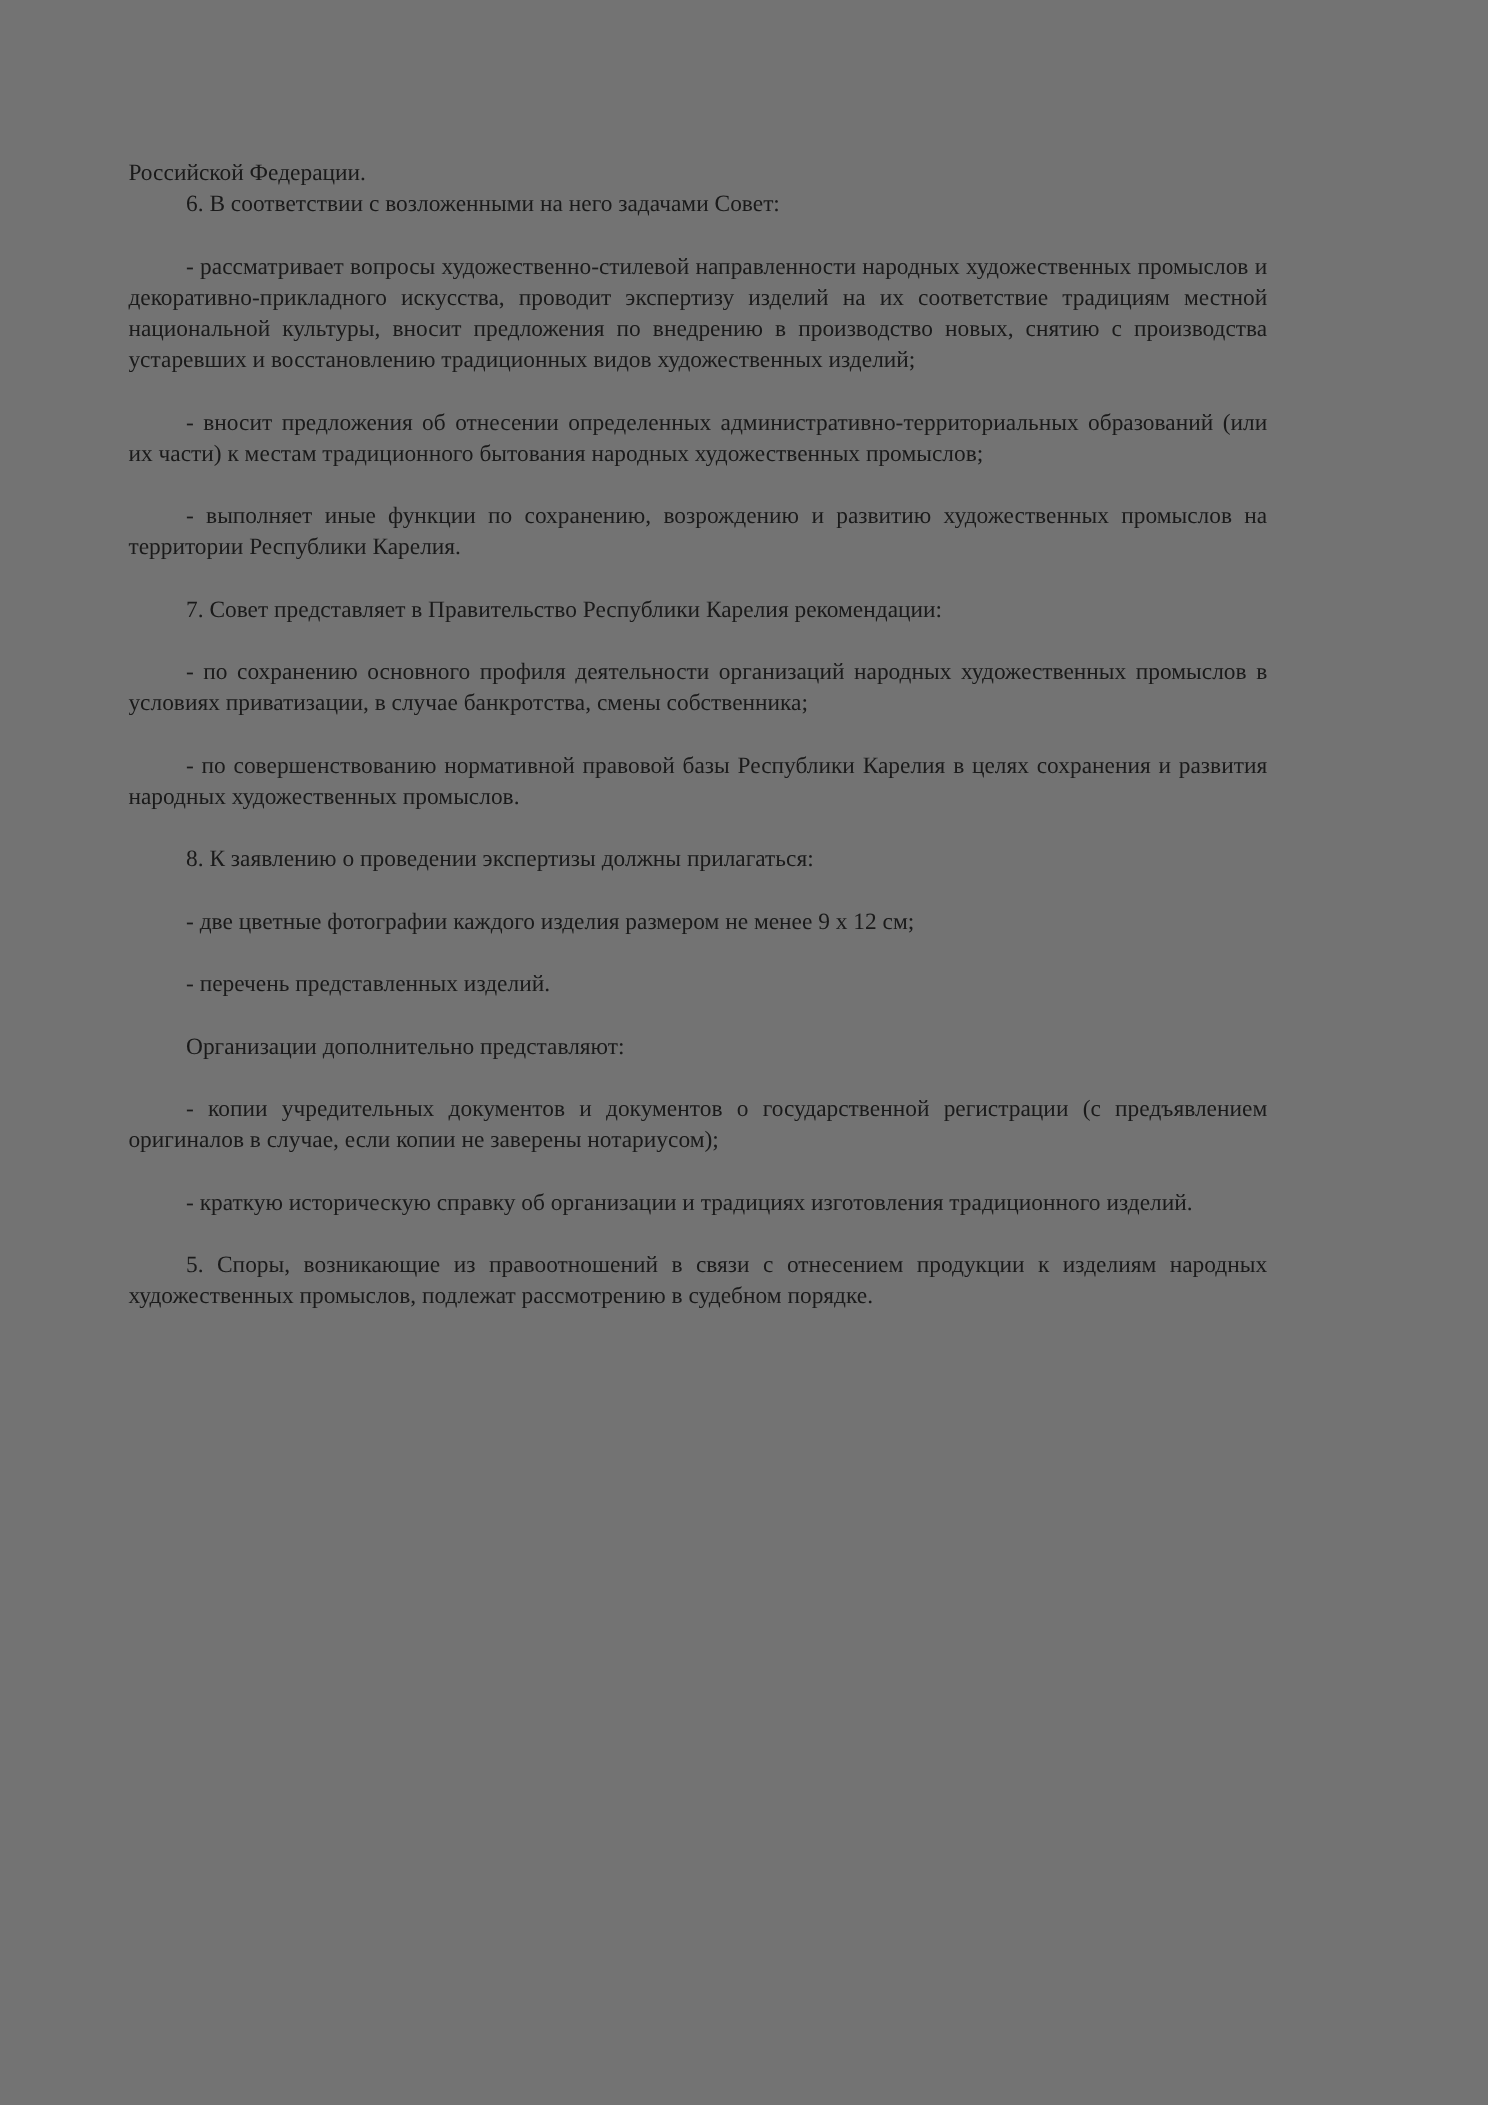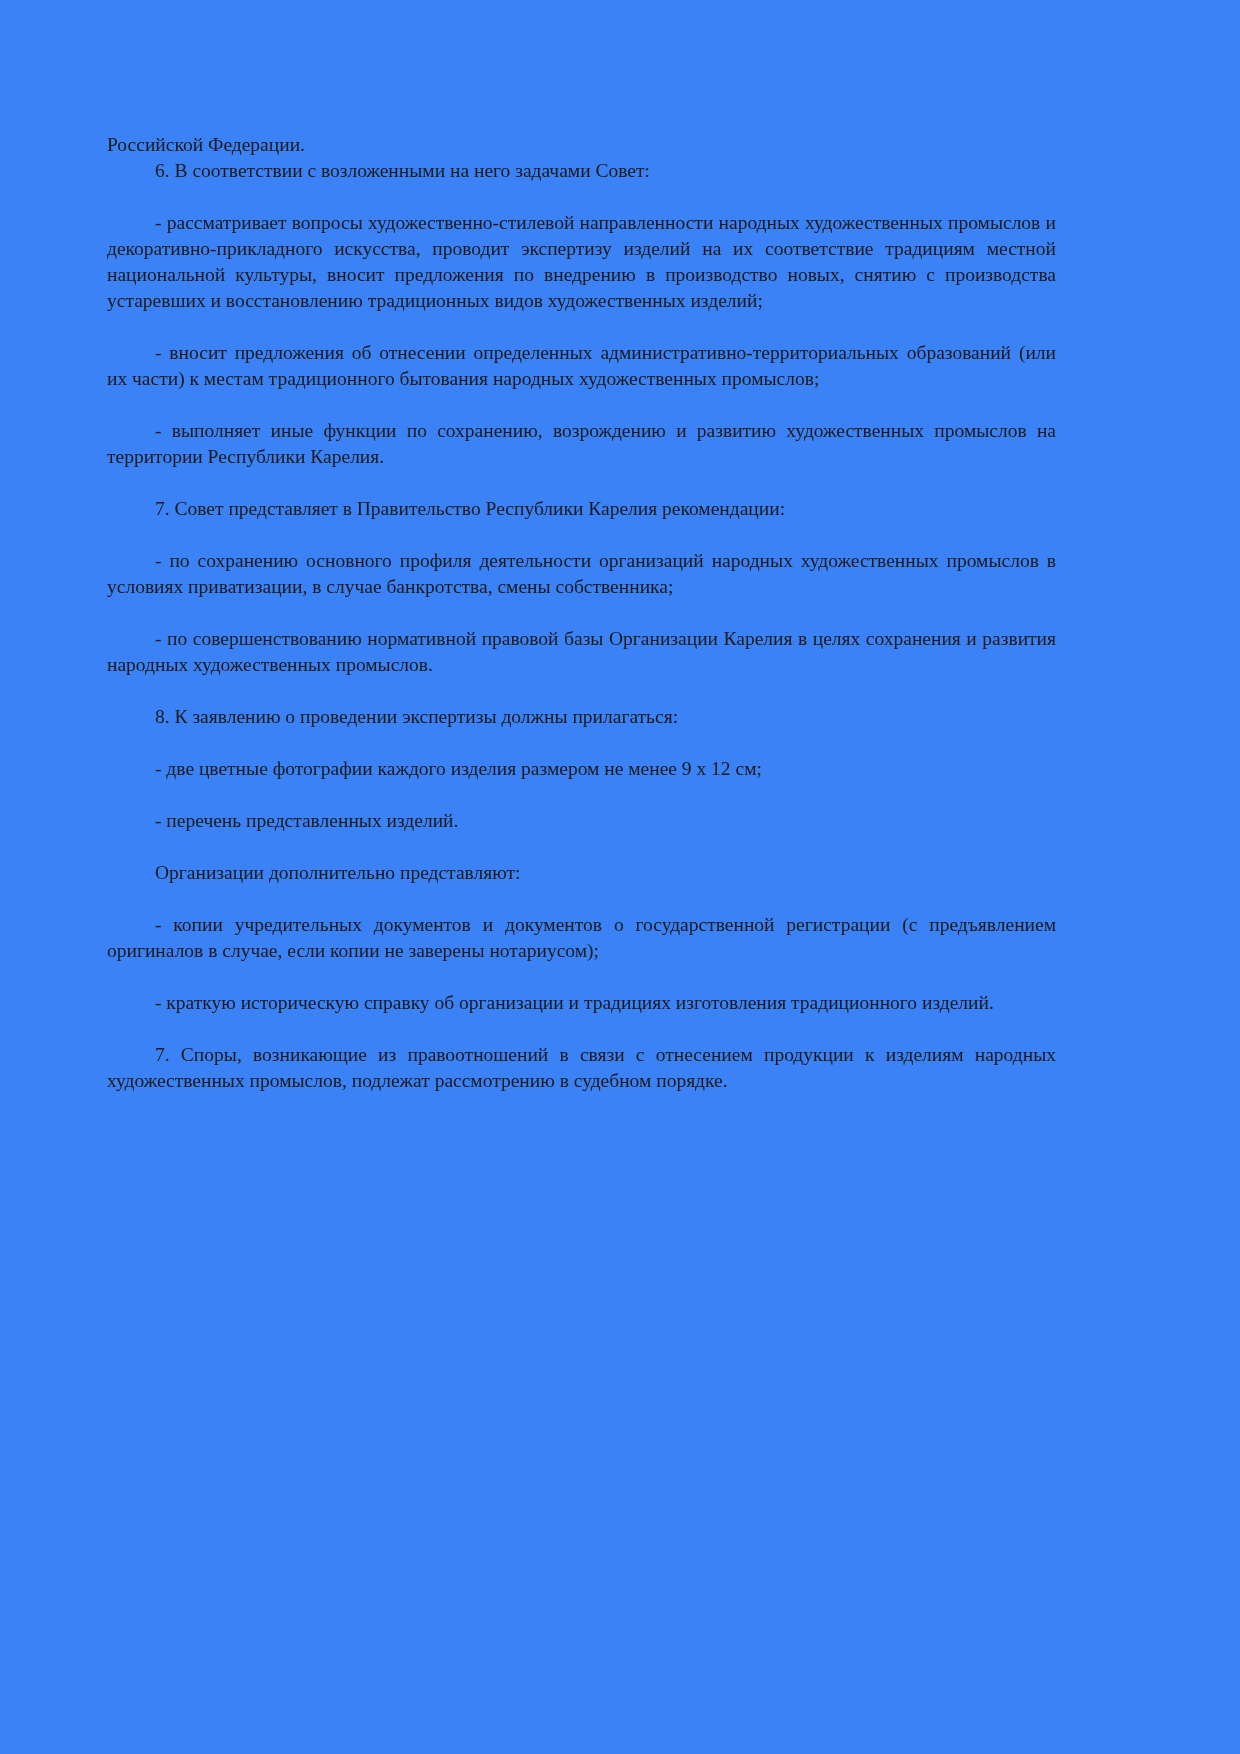--- a/index.html
+++ b/index.html
@@ -4,21 +4,21 @@
 <style>
   html, body {
     margin: 0;
     padding: 0;
     background: #ffffff;
   }
   .page {
     position: relative;
     width: 1240px;
     height: 1754px;
-    background: #3b82f6;
+    background: #737373;
     overflow: hidden;
     font-family: "Liberation Serif", "DejaVu Serif", serif;
     color: #1a1a1a;
   }
   .doc-body {
     position: absolute;
     left: 107px;
     top: 132px;
     width: 949px;
     font-size: 19.5px;
@@ -41,22 +41,22 @@
 
 <div class="page">
   <div class="doc-body">
       <p class="para">Российской Федерации.</p>
       <p class="para indent gap">6. В соответствии с возложенными на него задачами Совет:</p>
       <p class="para indent gap">- рассматривает вопросы художественно-стилевой направленности народных художественных промыслов и декоративно-прикладного искусства, проводит экспертизу изделий на их соответствие традициям местной национальной культуры, вносит предложения по внедрению в производство новых, снятию с производства устаревших и восстановлению традиционных видов художественных изделий;</p>
       <p class="para indent gap">- вносит предложения об отнесении определенных административно-территориальных образований (или их части) к местам традиционного бытования народных художественных промыслов;</p>
       <p class="para indent gap">- выполняет иные функции по сохранению, возрождению и развитию художественных промыслов на территории Республики Карелия.</p>
       <p class="para indent gap">7. Совет представляет в Правительство Республики Карелия рекомендации:</p>
       <p class="para indent gap">- по сохранению основного профиля деятельности организаций народных художественных промыслов в условиях приватизации, в случае банкротства, смены собственника;</p>
-      <p class="para indent gap">- по совершенствованию нормативной правовой базы Организации Карелия в целях сохранения и развития народных художественных промыслов.</p>
+      <p class="para indent gap">- по совершенствованию нормативной правовой базы Республики Карелия в целях сохранения и развития народных художественных промыслов.</p>
       <p class="para indent gap">8. К заявлению о проведении экспертизы должны прилагаться:</p>
       <p class="para indent gap">- две цветные фотографии каждого изделия размером не менее 9 х 12 см;</p>
       <p class="para indent gap">- перечень представленных изделий.</p>
       <p class="para indent gap">Организации дополнительно представляют:</p>
       <p class="para indent gap">- копии учредительных документов и документов о государственной регистрации (с предъявлением оригиналов в случае, если копии не заверены нотариусом);</p>
       <p class="para indent gap">- краткую историческую справку об организации и традициях изготовления традиционного изделий.</p>
-      <p class="para indent">7. Споры, возникающие из правоотношений в связи с отнесением продукции к изделиям народных художественных промыслов, подлежат рассмотрению в судебном порядке.</p>
+      <p class="para indent">5. Споры, возникающие из правоотношений в связи с отнесением продукции к изделиям народных художественных промыслов, подлежат рассмотрению в судебном порядке.</p>
     </div>
 </div>
 
 </body></html>

